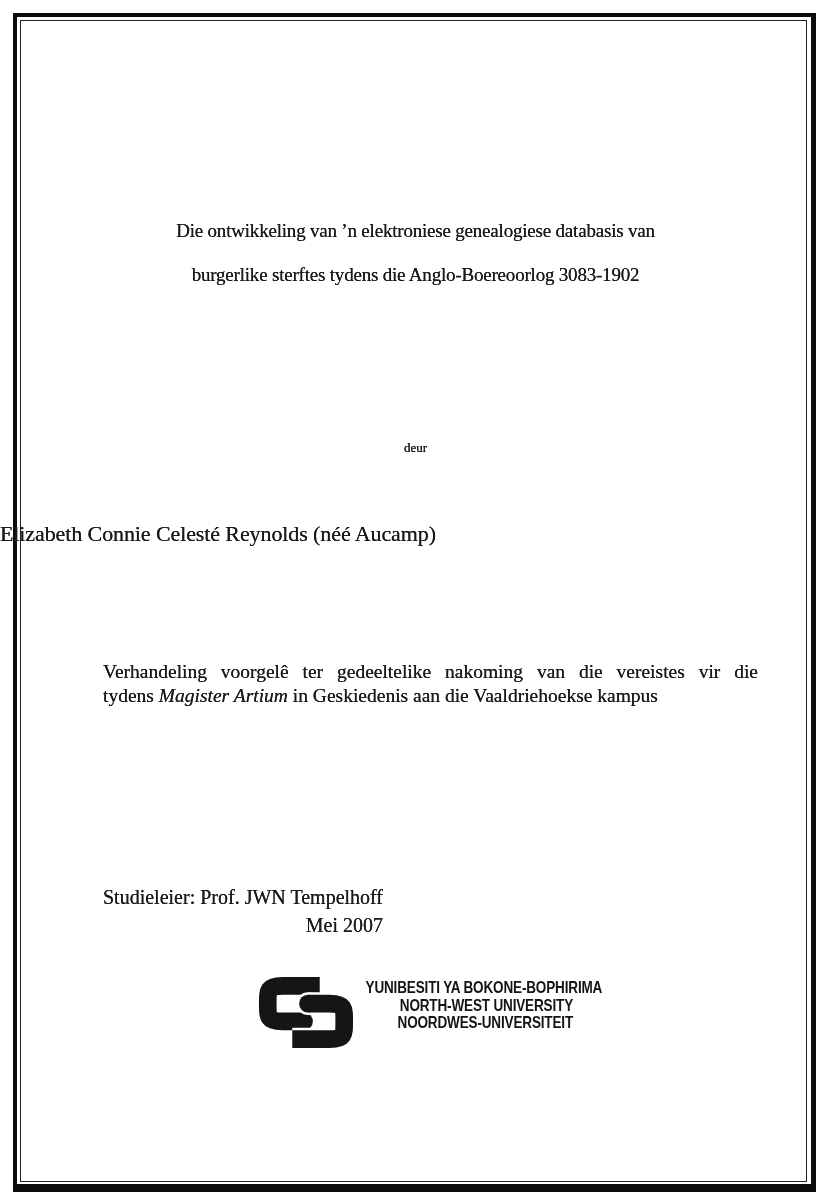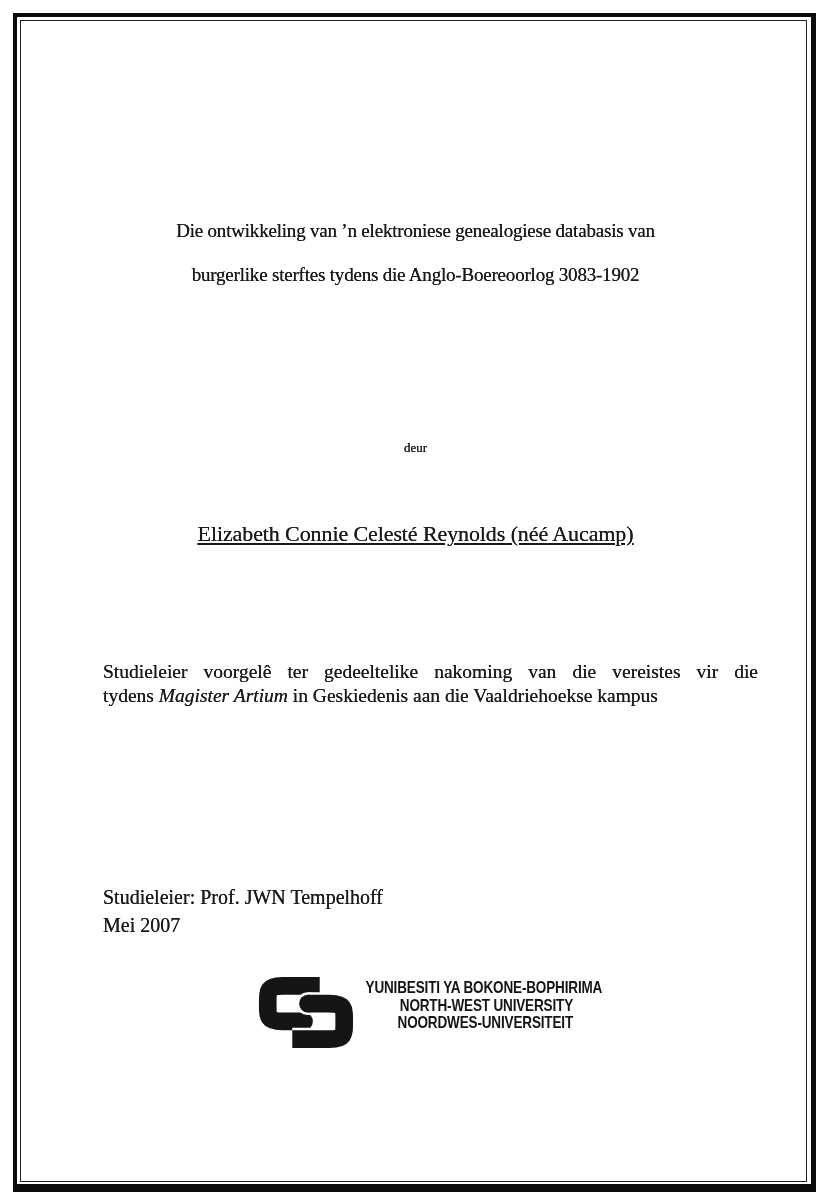--- a/index.html
+++ b/index.html
@@ -38,37 +38,37 @@
   .title .t-line { display: block; }
 
   .byline {
     position: absolute; left: 0; right: 0; top: 436px;
     text-align: center; font-size: 13px; line-height: 23px;
     text-shadow: 0 0 0.4px currentColor;
   }
 
   .author {
     position: absolute; left: 0; right: 0; top: 520px;
-    text-align: center; font-size: 22px; line-height: 27px;
+    font-size: 22px; line-height: 27px;
     letter-spacing: -0.1px;
     text-shadow: 0 0 0.5px currentColor;
-    text-decoration: underline;
   }
 
   .submission {
     position: absolute; left: 103px; top: 660px; width: 655px;
     font-size: 19.5px; line-height: 23.6px;
     text-shadow: 0 0 0.4px currentColor;
   }
   .sub-justify { text-align: justify; text-align-last: justify; }
 
   .credits {
     position: absolute; left: 103px; top: 884px;
     font-size: 20px; line-height: 27.5px;
     text-shadow: 0 0 0.4px currentColor;
+    text-align: right;
   }
 
   .logo-mark {
     position: absolute; left: 257px; top: 975px;
     width: 98px; height: 79px;
   }
   .logo-text {
     position: absolute; left: 320px; top: 979px; width: 253px;
     text-align: right;
     font-family: "Liberation Sans", "DejaVu Sans", sans-serif;
@@ -89,21 +89,21 @@
   <h1 class="title">
     <span class="t-line">Die ontwikkeling van ’n elektroniese genealogiese databasis van</span>
     <span class="t-line">burgerlike sterftes tydens die Anglo-Boereoorlog 3083-1902</span>
   </h1>
 
   <div class="byline">deur</div>
 
   <div class="author">Elizabeth Connie Celesté Reynolds (néé Aucamp)</div>
 
   <div class="submission">
-    <div class="sub-line sub-justify">Studieleier voorgelê ter gedeeltelike nakoming van die vereistes vir die</div>
+    <div class="sub-line sub-justify">Verhandeling voorgelê ter gedeeltelike nakoming van die vereistes vir die</div>
     <div class="sub-line"><span>tydens </span><i>Magister Artium</i><span> in Geskiedenis aan die Vaaldriehoekse kampus</span></div>
   </div>
 
   <div class="credits">
     <div>Studieleier: Prof. JWN Tempelhoff</div>
     <div>Mei 2007</div>
   </div>
 
   <svg class="logo-mark" viewBox="0 0 100 80" preserveAspectRatio="none" aria-hidden="true">
 

